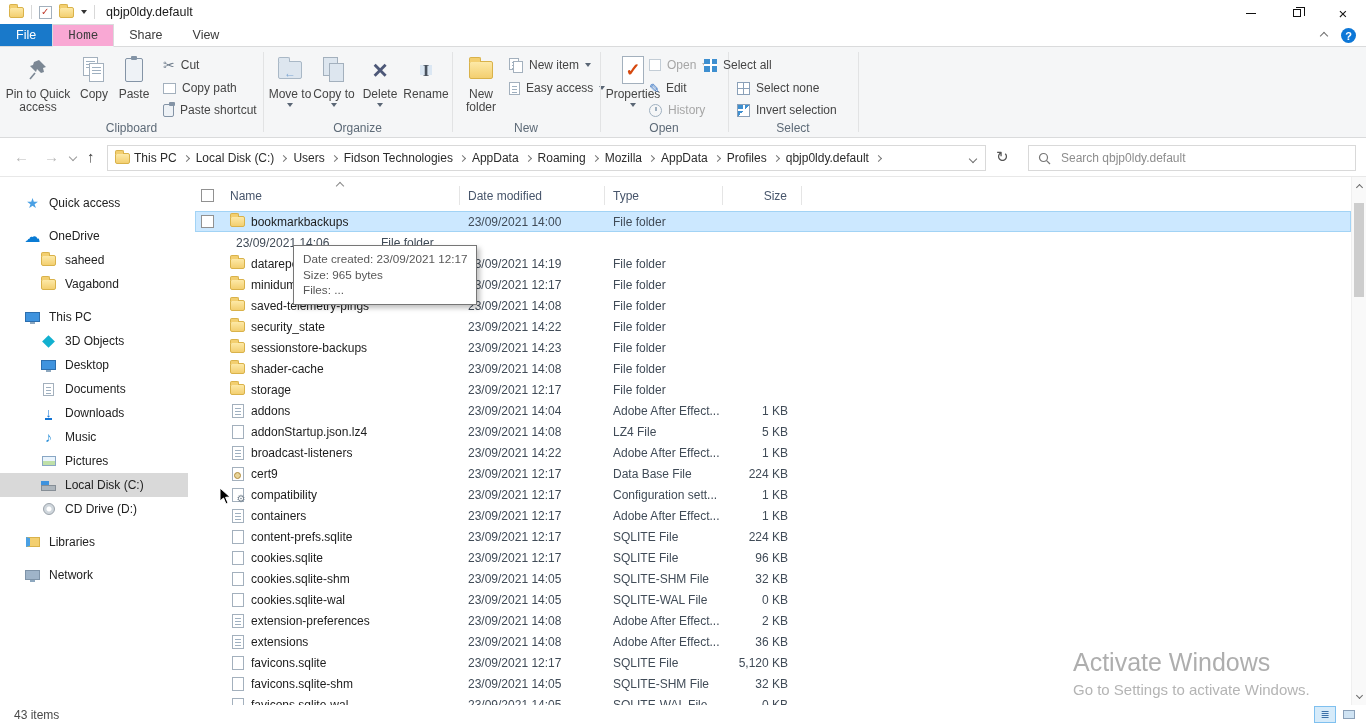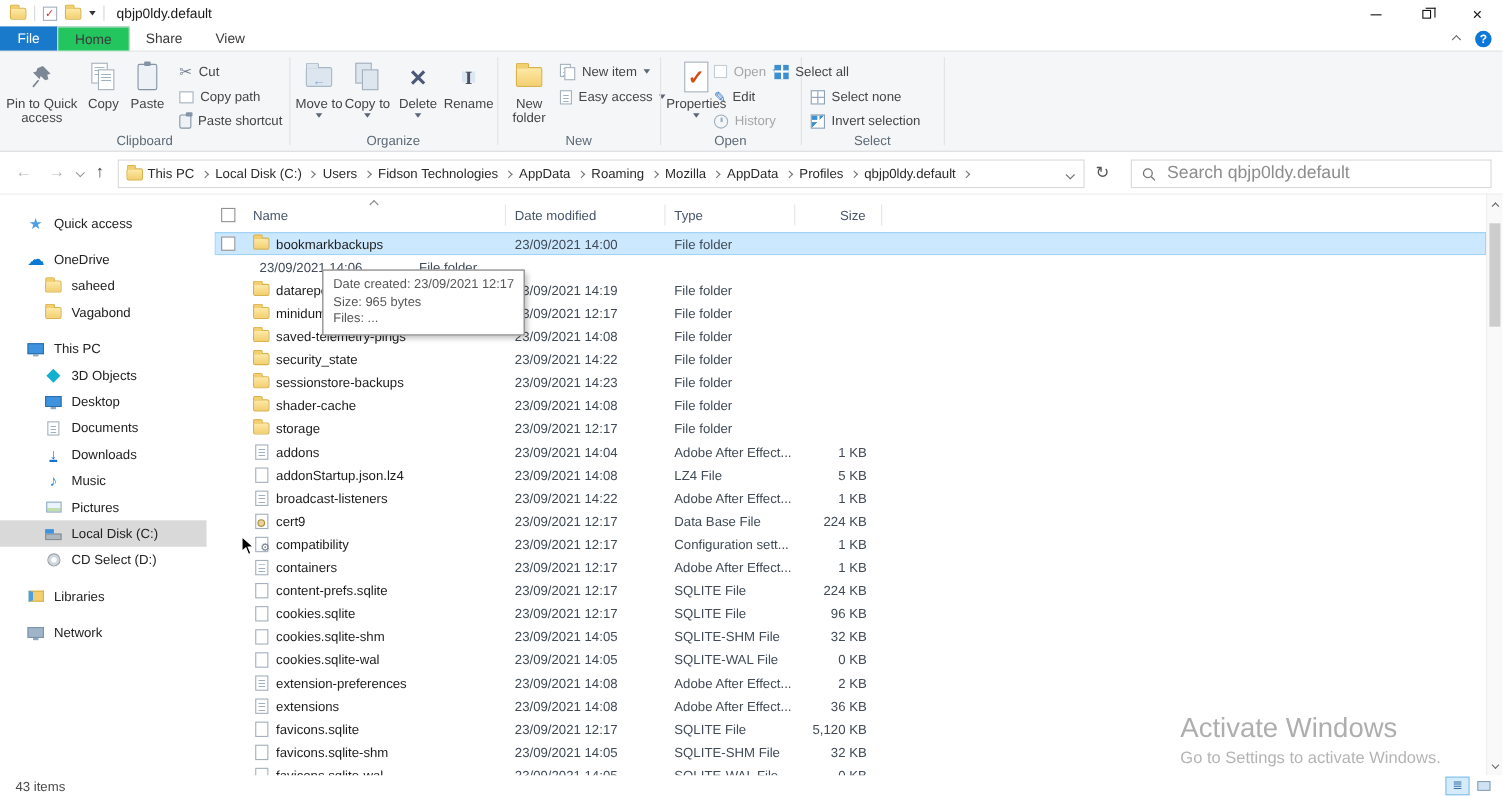--- a/index.html
+++ b/index.html
@@ -17,21 +17,21 @@
   .win-controls { position:absolute; right:0; top:0; display:flex; }
   .win-btn { width:46px; height:26px; display:flex; align-items:center; justify-content:center; color:#111; }
   .glyph-min { display:inline-block; width:10px; border-top:1px solid #111; }
   .glyph-restore { position:relative; width:8px; height:8px; border:1px solid #111; background:#fff; }
   .glyph-restore::before { content:""; position:absolute; top:-3px; left:2px; width:8px; height:8px; border:1px solid #111; border-bottom:none; border-left:none; }
   .glyph-close { font-size:15px; line-height:1; }
   
   .tabrow { position:absolute; top:24px; left:0; right:0; height:23px; background:#fff; border-bottom:1px solid #dadbdc; display:flex; align-items:stretch; }
   .file-tab { background:#1979ca; color:#fff; padding:0 16px; display:flex; align-items:center; font-size:12.5px; }
   .tab { padding:0 15px; display:flex; align-items:center; color:#3b3b3b; font-size:12.5px; }
-  .tab.active { background:#22c55e; border:1px solid #dadbdc; border-bottom:1px solid #f5f6f7; margin-bottom:-1px; }
+  .tab.active { background:#f9a8d4; border:1px solid #dadbdc; border-bottom:1px solid #f5f6f7; margin-bottom:-1px;font-family:Liberation Mono, monospace; }
   .tabrow-right { position:absolute; right:10px; top:0; height:23px; display:flex; align-items:center; gap:14px; }
   .help-circle { width:15px; height:15px; border-radius:50%; background:#0d77d7; color:#fff; font-size:11px; font-weight:bold; display:flex; align-items:center; justify-content:center; }
   
   .ribbon { position:absolute; top:47px; left:0; right:0; height:91px; background:#f5f6f7; border-bottom:1px solid #dadbdc; }
   .grp-sep { position:absolute; top:5px; height:80px; width:1px; background:#e2e3e4; }
   .grp-label { position:absolute; bottom:2px; text-align:center; color:#5d6a77; font-size:12px; }
   .bigbtn { position:absolute; top:5px; display:flex; flex-direction:column; align-items:center; color:#454545; text-align:center; line-height:13px; }
   .bigbtn .icn { height:36px; display:flex; align-items:center; justify-content:center; }
   .smallbtn { position:absolute; display:flex; align-items:center; gap:6px; color:#454545; height:20px; }
   .smallbtn.disabled, .bigbtn.disabled { color:#a6a6a6; }
@@ -70,21 +70,21 @@
   .sq.inv { border:1px solid #8aa0b8; background:linear-gradient(#fff,#fff) center/13px 2px no-repeat, linear-gradient(#fff,#fff) center/2px 13px no-repeat, linear-gradient(135deg,#3e8fd0 50%,#fff 50%); }
   
   .navbar { position:absolute; top:139px; left:0; right:0; height:38px; background:#fff; border-bottom:1px solid #e8e8e8; }
   .nav-ic { position:absolute; top:9px; font-size:15px; line-height:18px; }
   .addr { position:absolute; left:107px; top:6px; width:879px; height:26px; border:1px solid #d9d9d9; background:#fff; display:flex; align-items:center; padding:0 24px 0 7px; gap:4px; }
   .crumbs { display:flex; align-items:center; gap:7px; }
   .crumb { color:#2b2b2b; white-space:nowrap; }
   .addr-chev { position:absolute; right:9px; top:10px; }
   .refresh { position:absolute; left:996px; top:9px; font-size:15px; color:#555; }
   .searchbox { position:absolute; left:1028px; top:6px; width:328px; height:26px; border:1px solid #d9d9d9; background:#fff; display:flex; align-items:center; gap:8px; padding:0 9px; }
-  .searchbox input { border:none; outline:none; flex:1; font-family:"Liberation Sans",sans-serif; font-size:16px; color:#555; background:transparent; }
+  .searchbox input { border:none; outline:none; flex:1; font-family:"Liberation Sans",sans-serif; font-size:12px; color:#555; background:transparent; }
   .searchbox input::placeholder { color:#8d8d8d; }
   
   .sidebar { position:absolute; top:177px; left:0; width:188px; bottom:19px; background:#fff; overflow:hidden; padding-top:14px; }
   .side-item { height:24px; display:flex; align-items:center; gap:8px; cursor:default; }
   .side-item.lvl0 { padding-left:24px; }
   .side-item.lvl1 { padding-left:40px; }
   .side-item.sel { background:#d9d9d9; }
   .side-item.gap { margin-top:9px; }
   .si { display:inline-flex; width:17px; justify-content:center; align-items:center; flex:0 0 17px; }
   .si-star { color:#4aa0e4; font-size:14px; }
@@ -422,21 +422,21 @@
     <div class="side-item lvl1 sel">
       <span class="si">
         <span class="si-hdd"></span>
       </span>
       <span>Local Disk (C:)</span>
     </div>
     <div class="side-item lvl1">
       <span class="si">
         <span class="si-cd"></span>
       </span>
-      <span>CD Select (D:)</span>
+      <span>CD Drive (D:)</span>
     </div>
     <div class="side-item lvl0 gap">
       <span class="si">
         <span class="si-lib"></span>
       </span>
       <span>Libraries</span>
     </div>
     <div class="side-item lvl0 gap">
       <span class="si">
         <span class="si-mon gray"></span>

